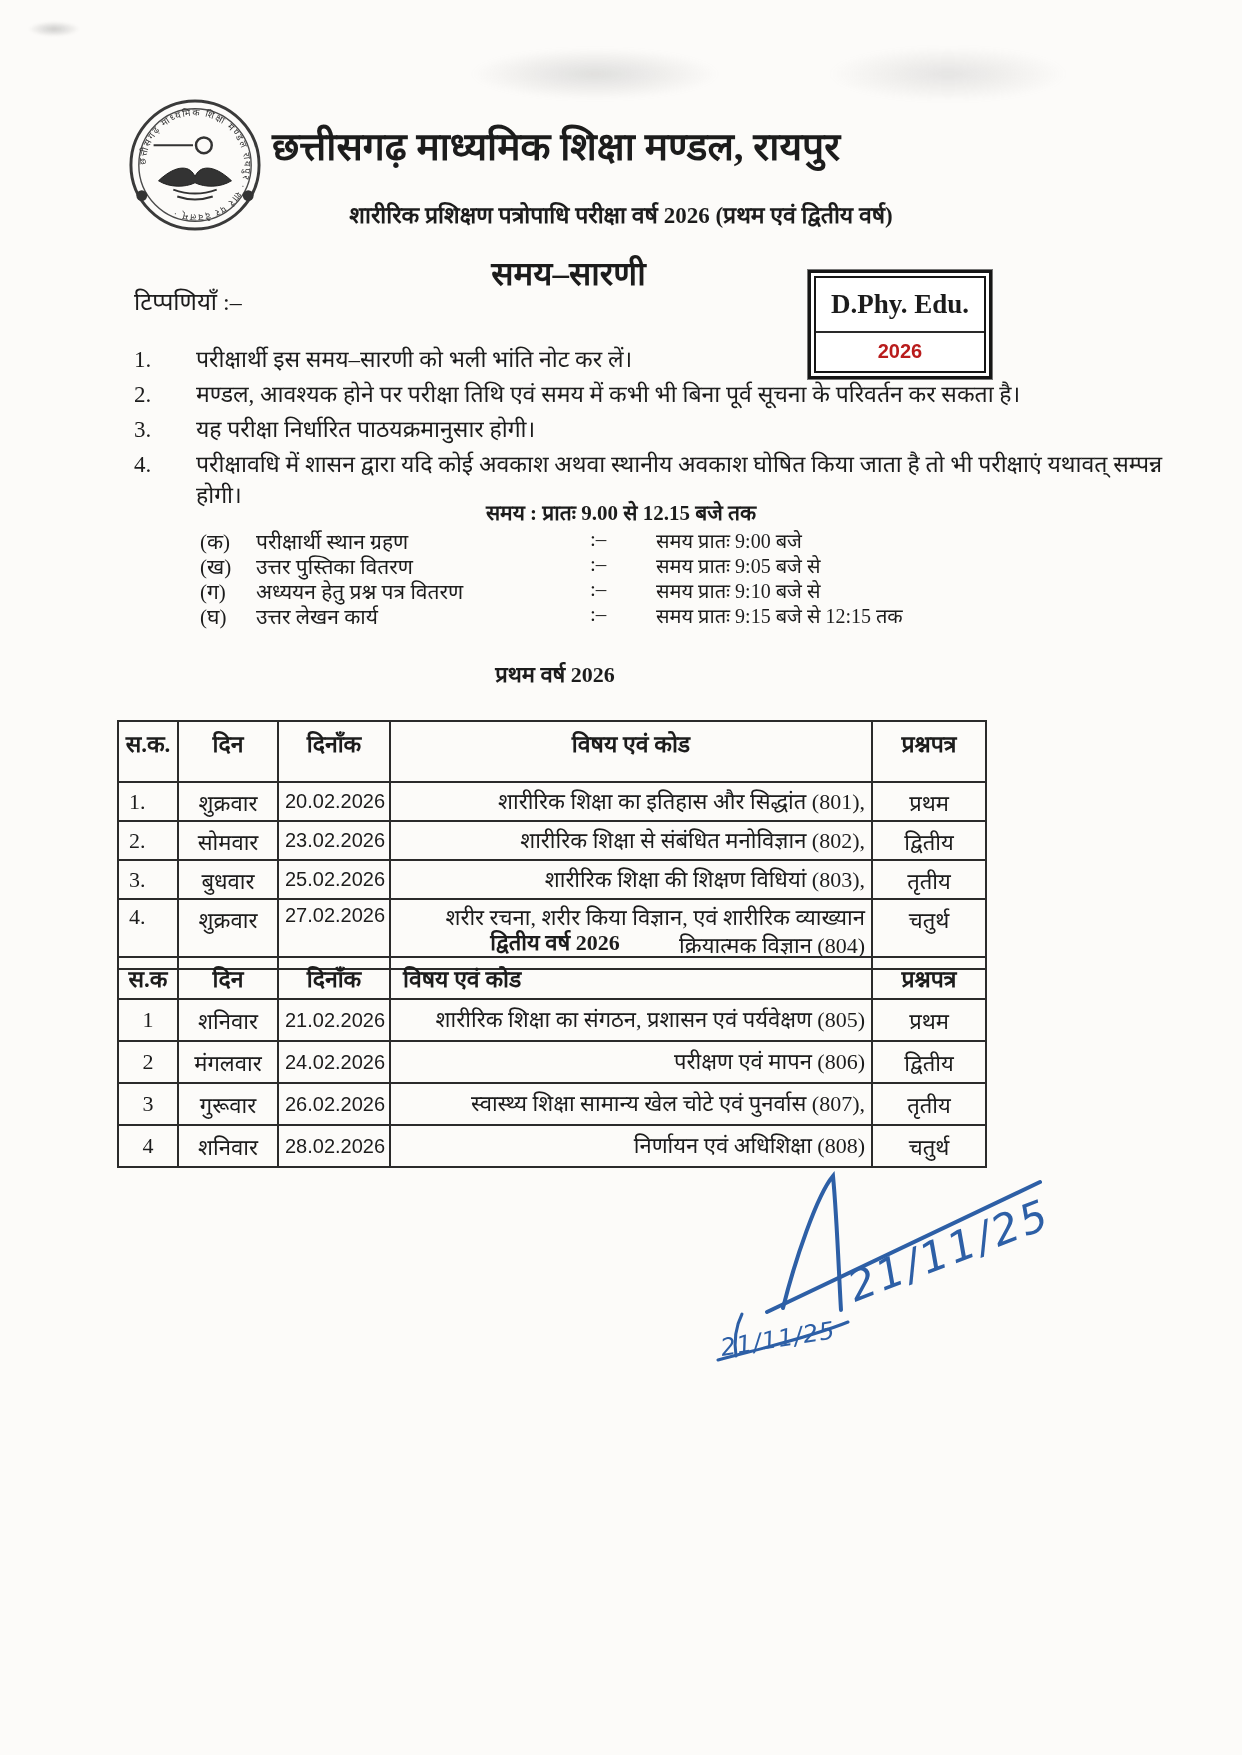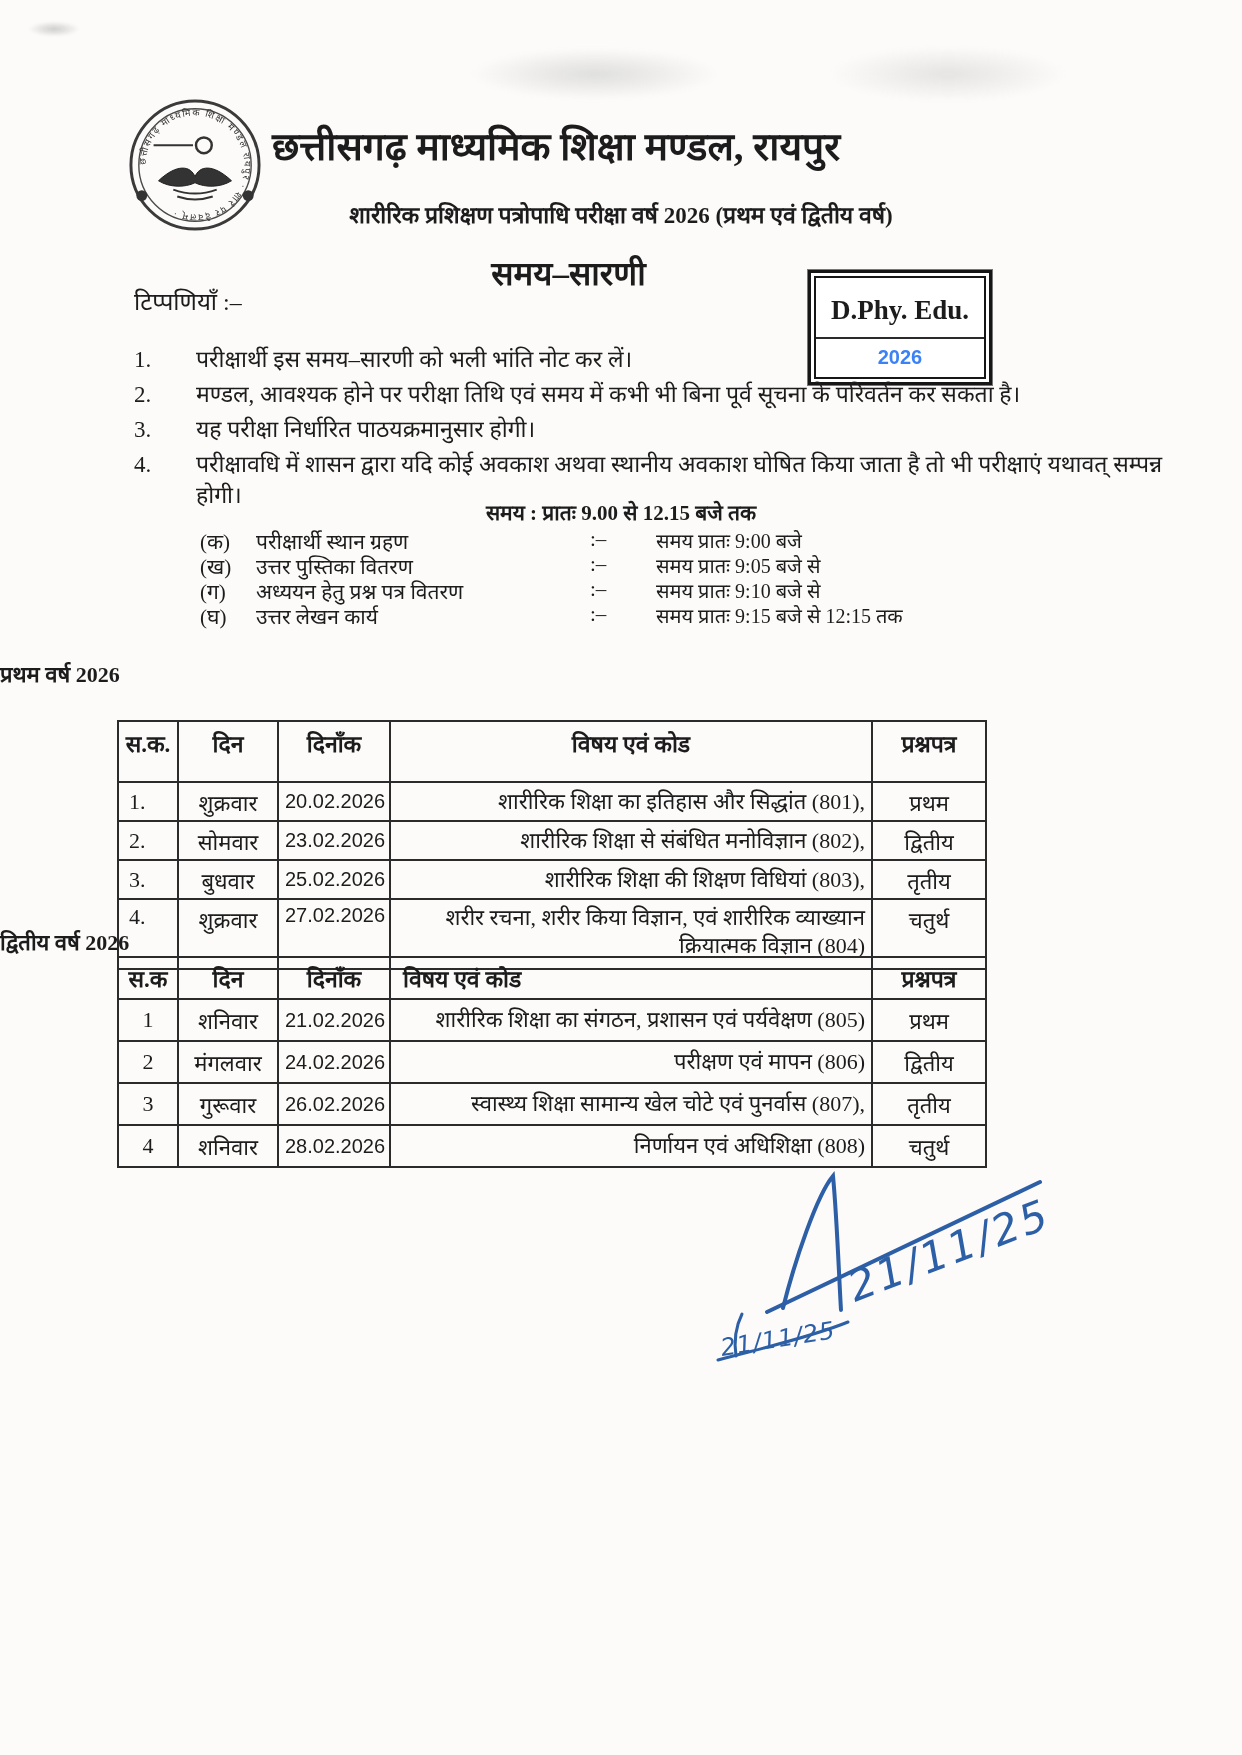--- a/index.html
+++ b/index.html
@@ -19,40 +19,40 @@
   .logo { position:absolute; left:126px; top:96px; width:138px; height:138px; }
 
   .org-name { position:absolute; left:272px; top:118px; font-size:39px; font-weight:600; white-space:nowrap; }
   .exam-title { position:absolute; left:0; top:198px; width:1242px; text-align:center; font-size:23px; font-weight:bold; }
   .tt-title { position:absolute; left:16px; top:250px; width:1105px; text-align:center; font-size:33px; font-weight:bold; }
   .notes-label { position:absolute; left:134px; top:284px; font-size:24px; }
 
   .badge { position:absolute; left:808px; top:270px; width:172px; background:#fff;
            border:3px solid #161616; box-shadow:0 0 0 1px #777; padding:3px; }
   .badge-inner { border:2px solid #161616; }
-  .badge-title { font-weight:bold; font-size:27px; text-align:center; padding:17px 4px 11px;
+  .badge-title { font-weight:bold; font-size:27px; text-align:center; padding:11px 4px 11px;
                  border-bottom:2px solid #2a2a2a; font-family:"Liberation Serif", serif; }
   .badge-year { font-weight:bold; font-size:20px; text-align:center; padding:7px 0 8px;
-                font-family:"Liberation Sans", sans-serif; color:#3b82f6; }
+                font-family:"Liberation Sans", sans-serif; color:#b91c1c; }
 
   .notes { position:absolute; left:134px; top:344px; right:66px; }
   .note { display:flex; margin-bottom:4px; }
   .note-num { width:62px; flex:none; font-size:23px; line-height:31px; }
   .note-text { flex:1; font-size:23px; line-height:31px; }
 
   .sched-head { position:absolute; left:0; top:498px; width:1242px; text-align:center;
                 font-size:21px; font-weight:bold; }
   .sched { position:absolute; left:0; top:527px; width:1242px; }
   .sched-row { display:flex; height:25px; align-items:flex-start; }
   .sched-k   { flex:none; margin-left:200px; width:56px; font-size:21px; }
   .sched-act { flex:none; width:334px; font-size:21px; }
   .sched-sep { flex:none; width:66px; font-size:21px; }
   .sched-time{ flex:none; font-size:20px; }
 
-  .tcap { position:absolute; left:0; width:1110px; text-align:left; font-size:22px; font-weight:bold; }
+  .tcap { position:absolute; left:0; width:1110px; text-align:center; font-size:22px; font-weight:bold; }
   .tcap1 { top:658px; } .tcap2 { top:926px; }
 
   table.sched-table { position:absolute; left:117px; border-collapse:collapse; table-layout:fixed;
                       width:868px; background:transparent; }
   .t1 { top:688px;margin-top:32px; } .t2 { top:956px; }
   .sched-table th, .sched-table td { border:2px solid #2b2b2b; font-weight:normal;
       font-size:22px; padding:2px 6px; overflow:hidden; }
   .sched-table th { font-weight:bold; font-size:23px; }
   .t1 thead th { height:52px; vertical-align:top; padding-top:5px; }
   .t2 thead th { height:36px; vertical-align:middle; }

